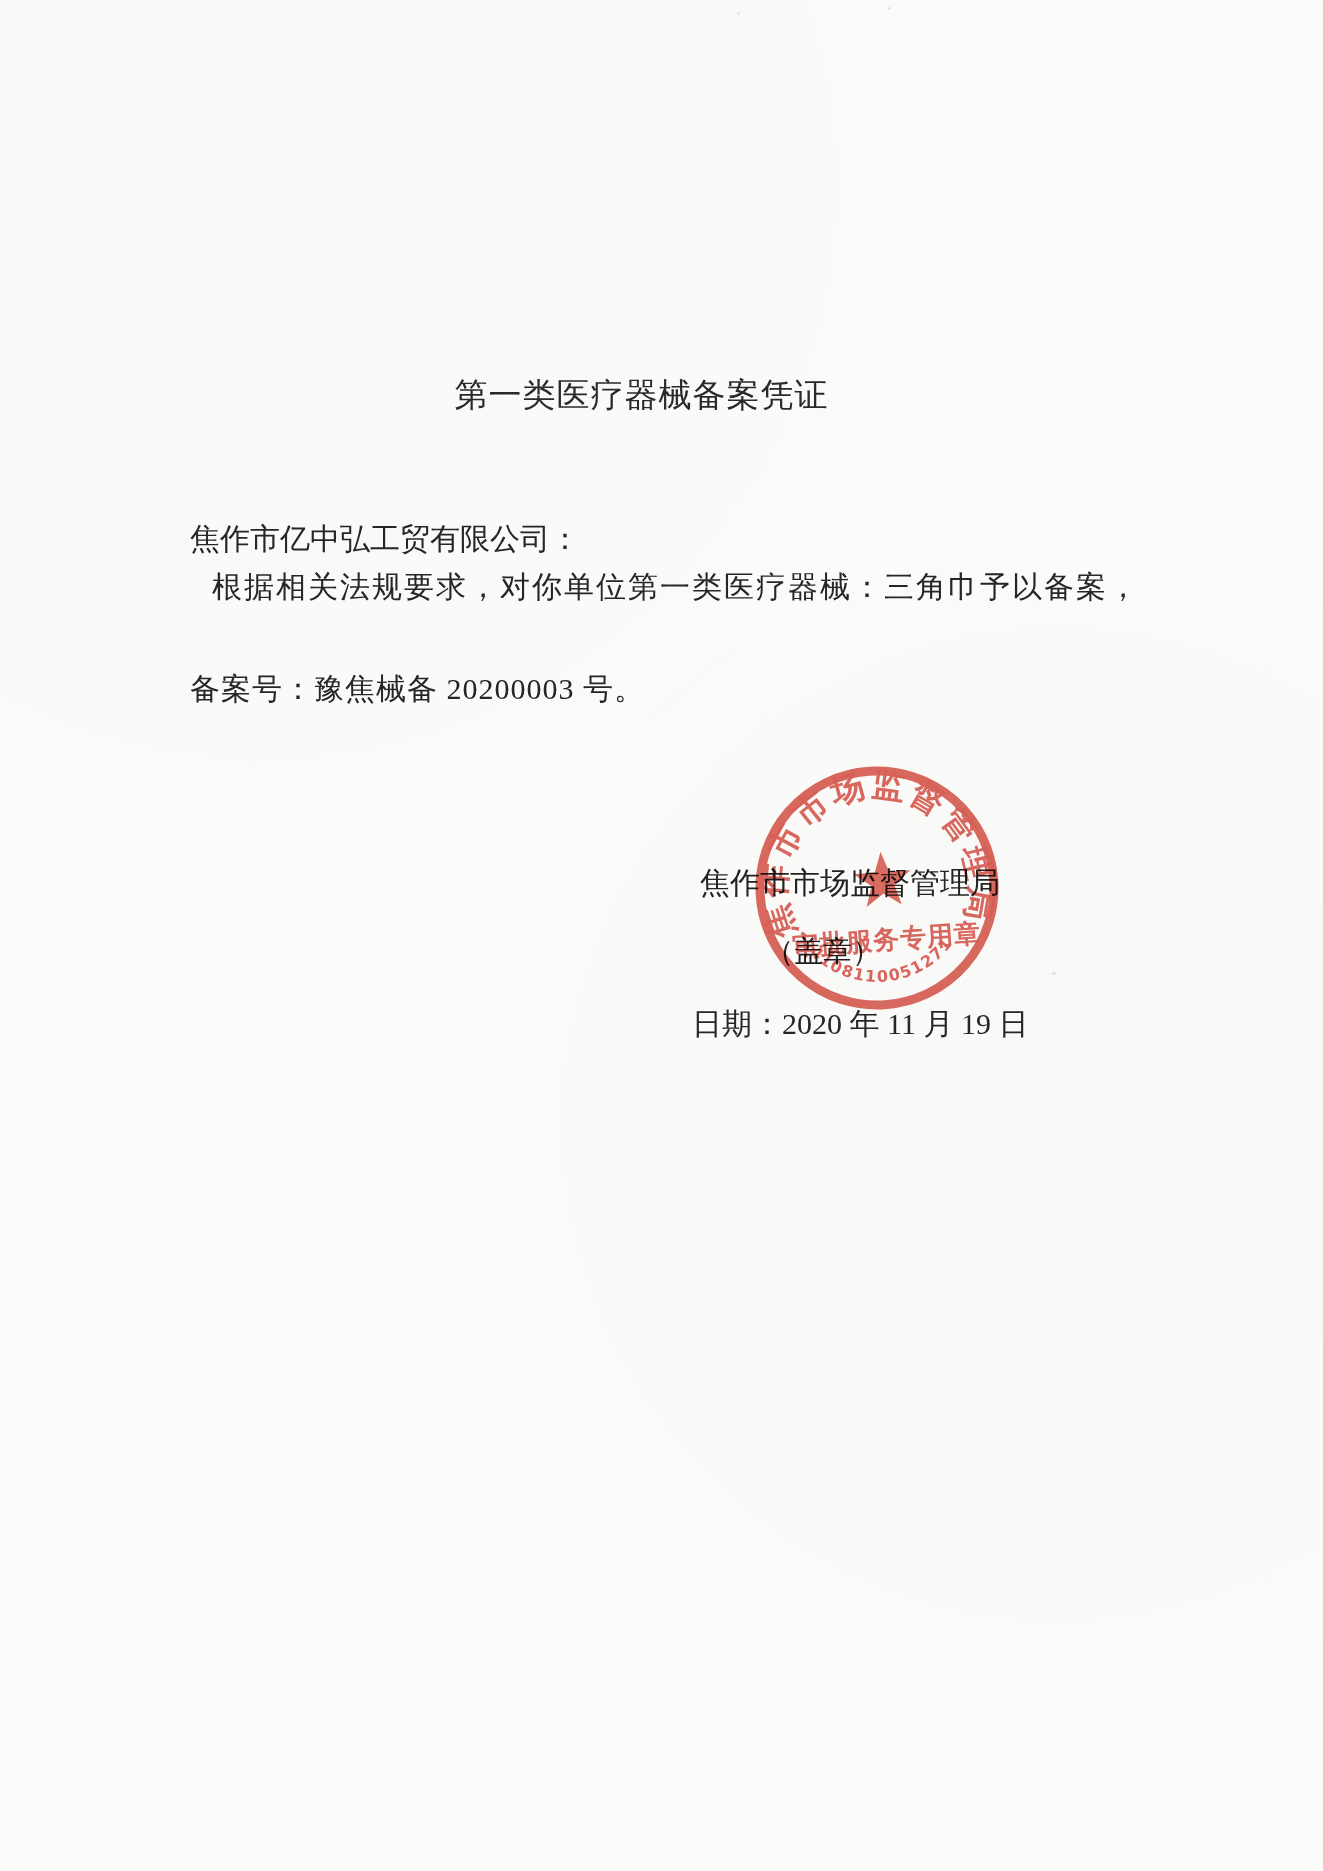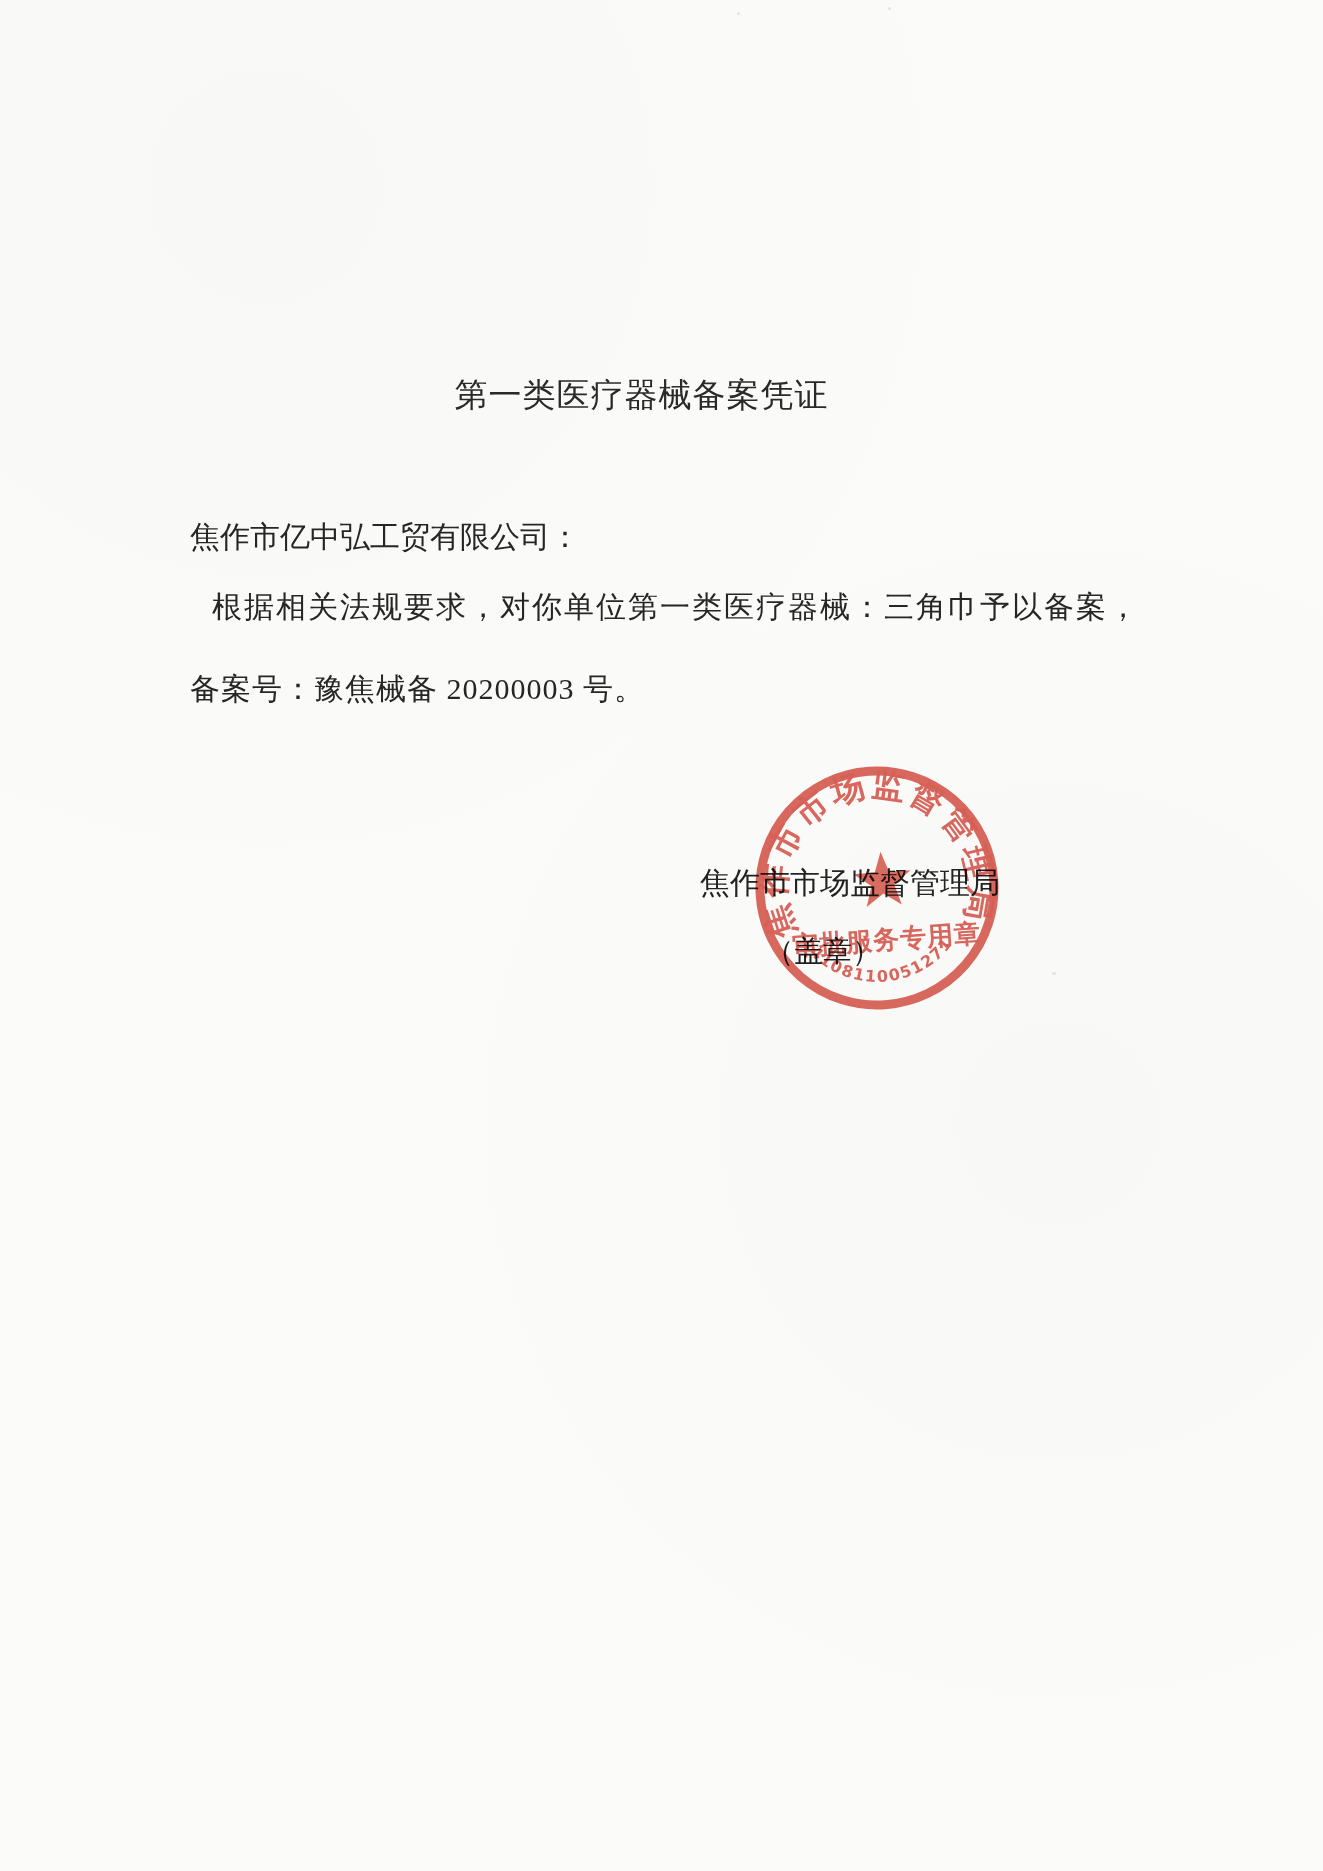--- a/index.html
+++ b/index.html
@@ -20,22 +20,22 @@
   .line { position: absolute; white-space: nowrap; line-height: 1; }
   .doc-title {
     top: 379px;
     left: calc(50% - 20px);
     transform: translateX(-50%);
     font-size: 33px;
     font-weight: 500;
     letter-spacing: 1px;
     color: #2a2a2a;
   }
-  .addressee   { top: 524px;  left: 190px; font-size: 30px; font-family: Liberation Mono, monospace; }
-  .body-line-1 { top: 592px;  left: 212px; font-size: 30px; letter-spacing: 2px; }
+  .addressee   { top: 524px;  left: 190px; font-size: 30px; }
+  .body-line-1 { top: 572px;  left: 212px; font-size: 30px; letter-spacing: 2px; }
   .body-line-2 { top: 662px;  left: 190px; font-size: 30px; letter-spacing: 1px; margin-top: 12px; }
   .issuer      { top: 868px;  left: 700px; font-size: 30px; color: #232323; }
   .seal-note   { top: 937px;  left: 765px; font-size: 29px; color: #1f1f1f; }
   .date-line   { top: 1009px; left: 692px; font-size: 30px; }
   .seal {
     position: absolute;
     left: 752px;
     top: 763px;
     width: 250px;
     height: 250px;
@@ -56,20 +56,21 @@
   <div class="line addressee">焦作市亿中弘工贸有限公司：</div>
 
   <div class="line body-line-1">根据相关法规要求，对你单位第一类医疗器械：三角巾予以备案，</div>
 
   <div class="line body-line-2">备案号：豫焦械备 20200003 号。</div>
 
   <div class="line issuer">焦作市市场监督管理局</div>
 
   <div class="line seal-note">（盖章）</div>
 
+  <div class="line date-line">日期：2020 年 11 月 19 日</div>
 
   <div class="seal">
     <svg viewBox="0 0 250 250" xmlns="http://www.w3.org/2000/svg">
       <defs>
         <path id="arcTop" d="M 45.3 171 A 92 92 0 1 1 204.7 171" fill="none"></path>
         <path id="arcBottom" d="M 53 185.4 A 94 94 0 0 0 197 185.4" fill="none"></path>
       </defs>
 
       <circle cx="125" cy="125" r="117" fill="none" stroke="#d8544a" stroke-width="9" opacity="0.95"></circle>
 

